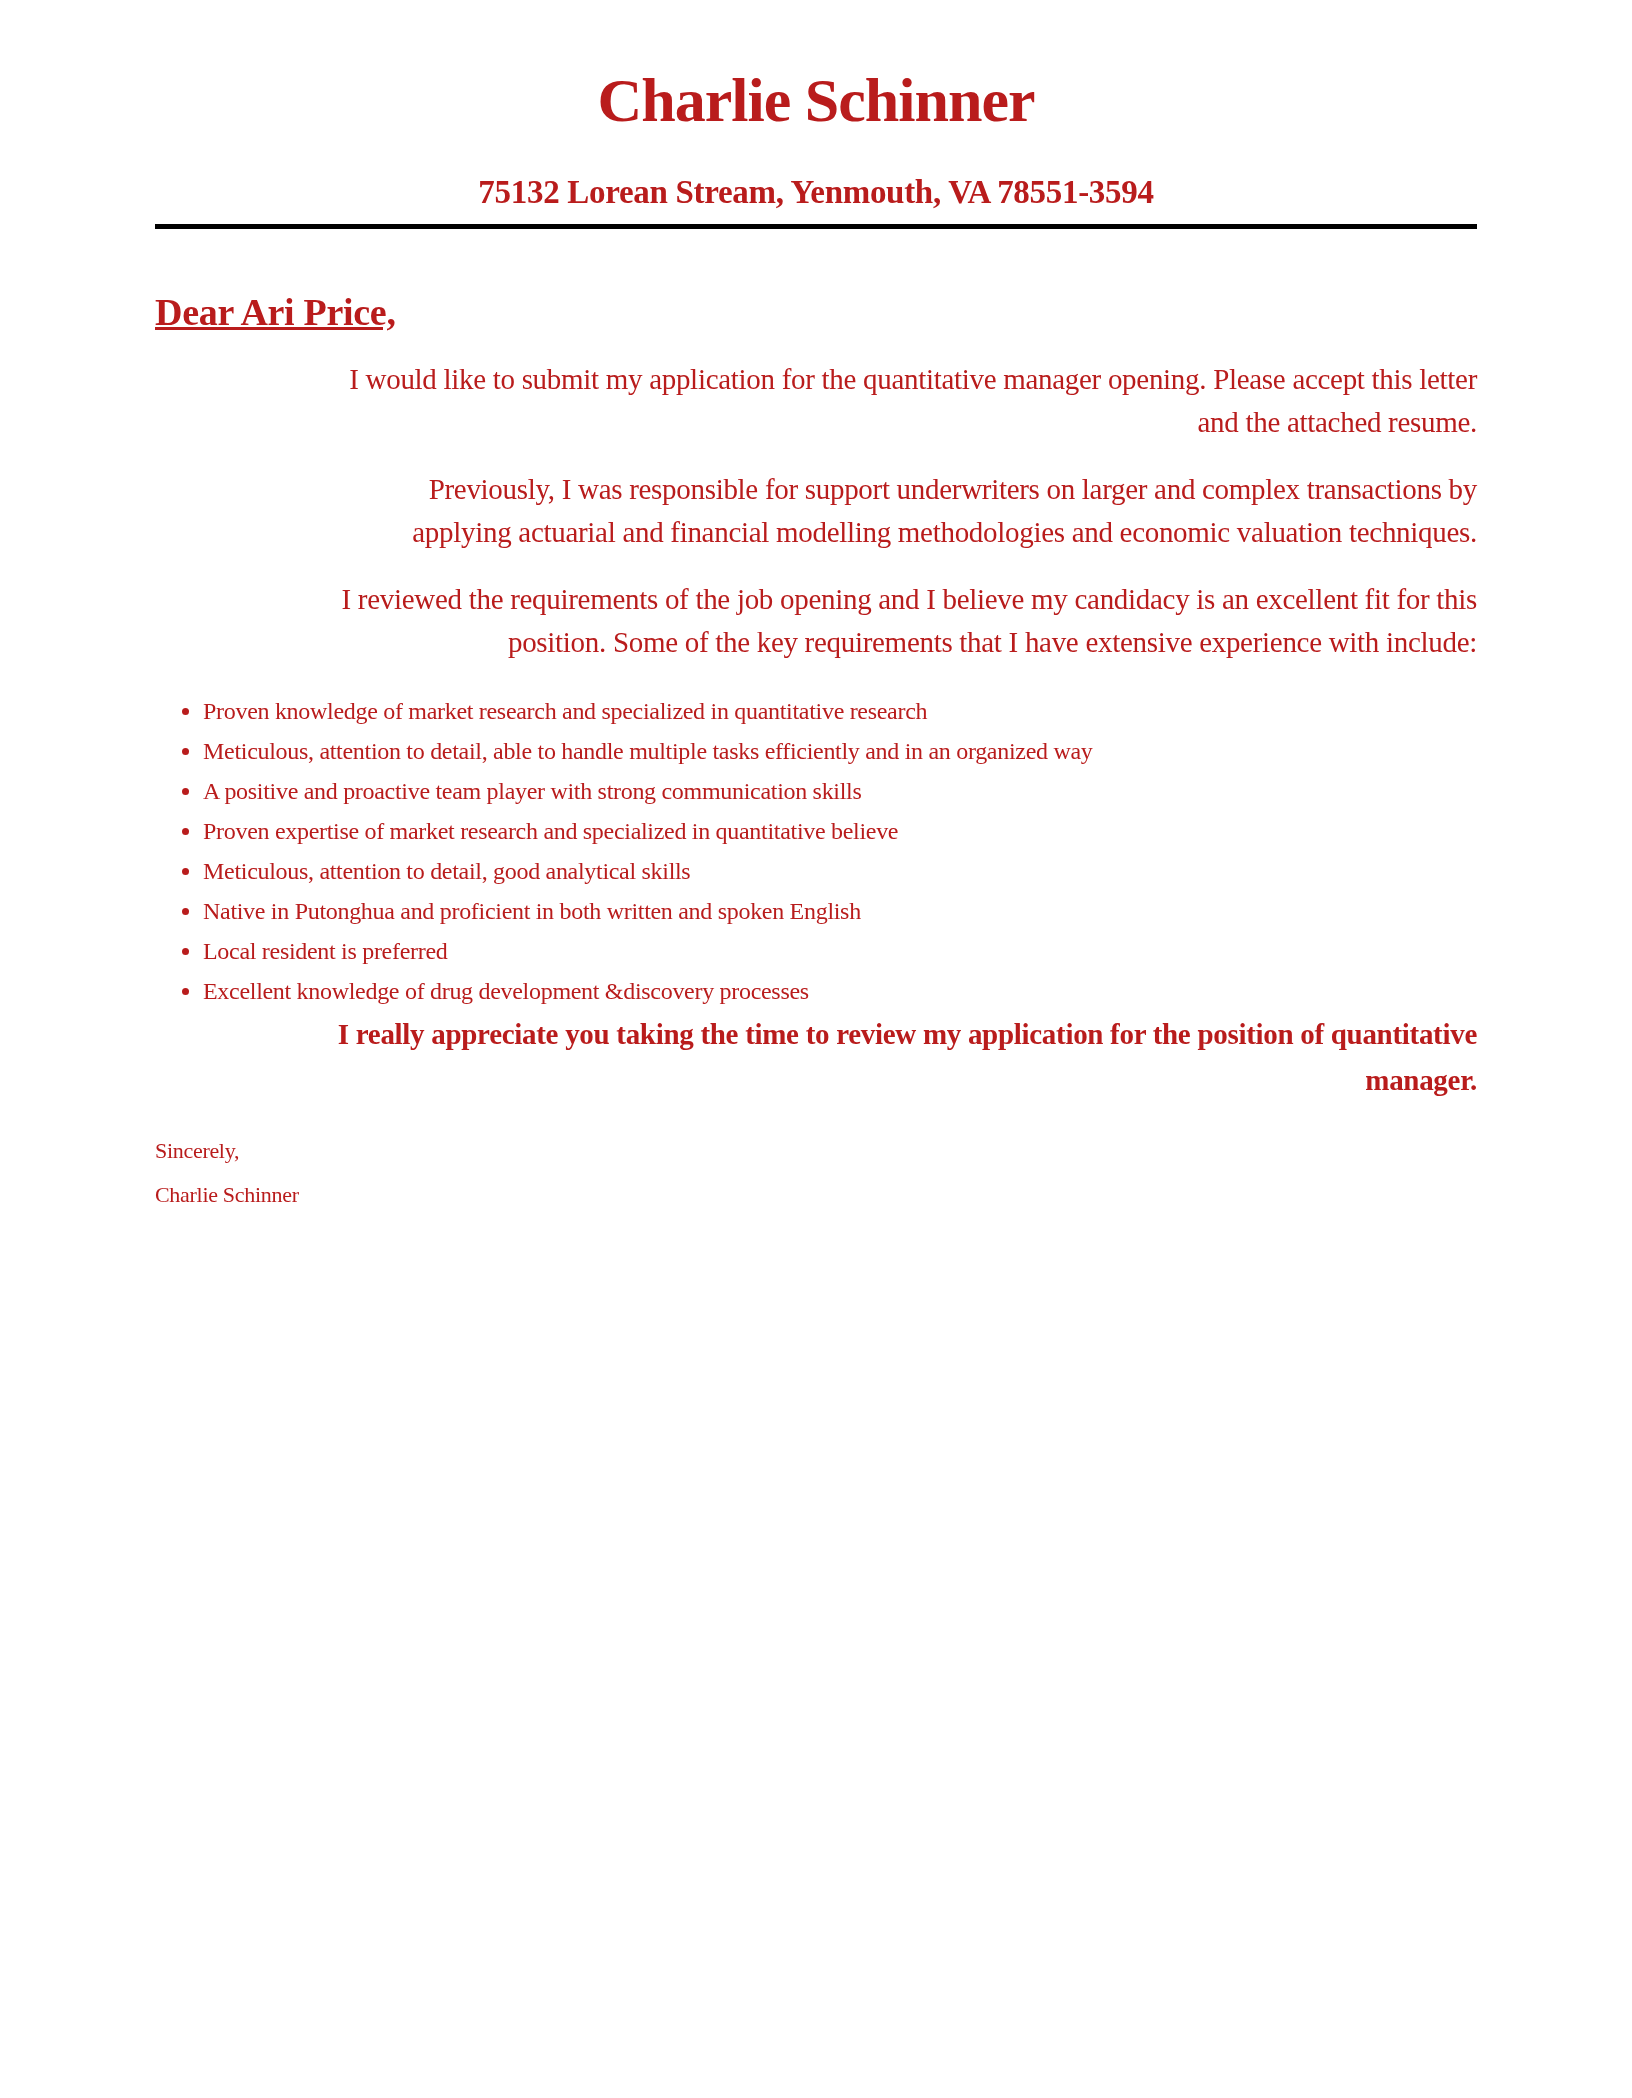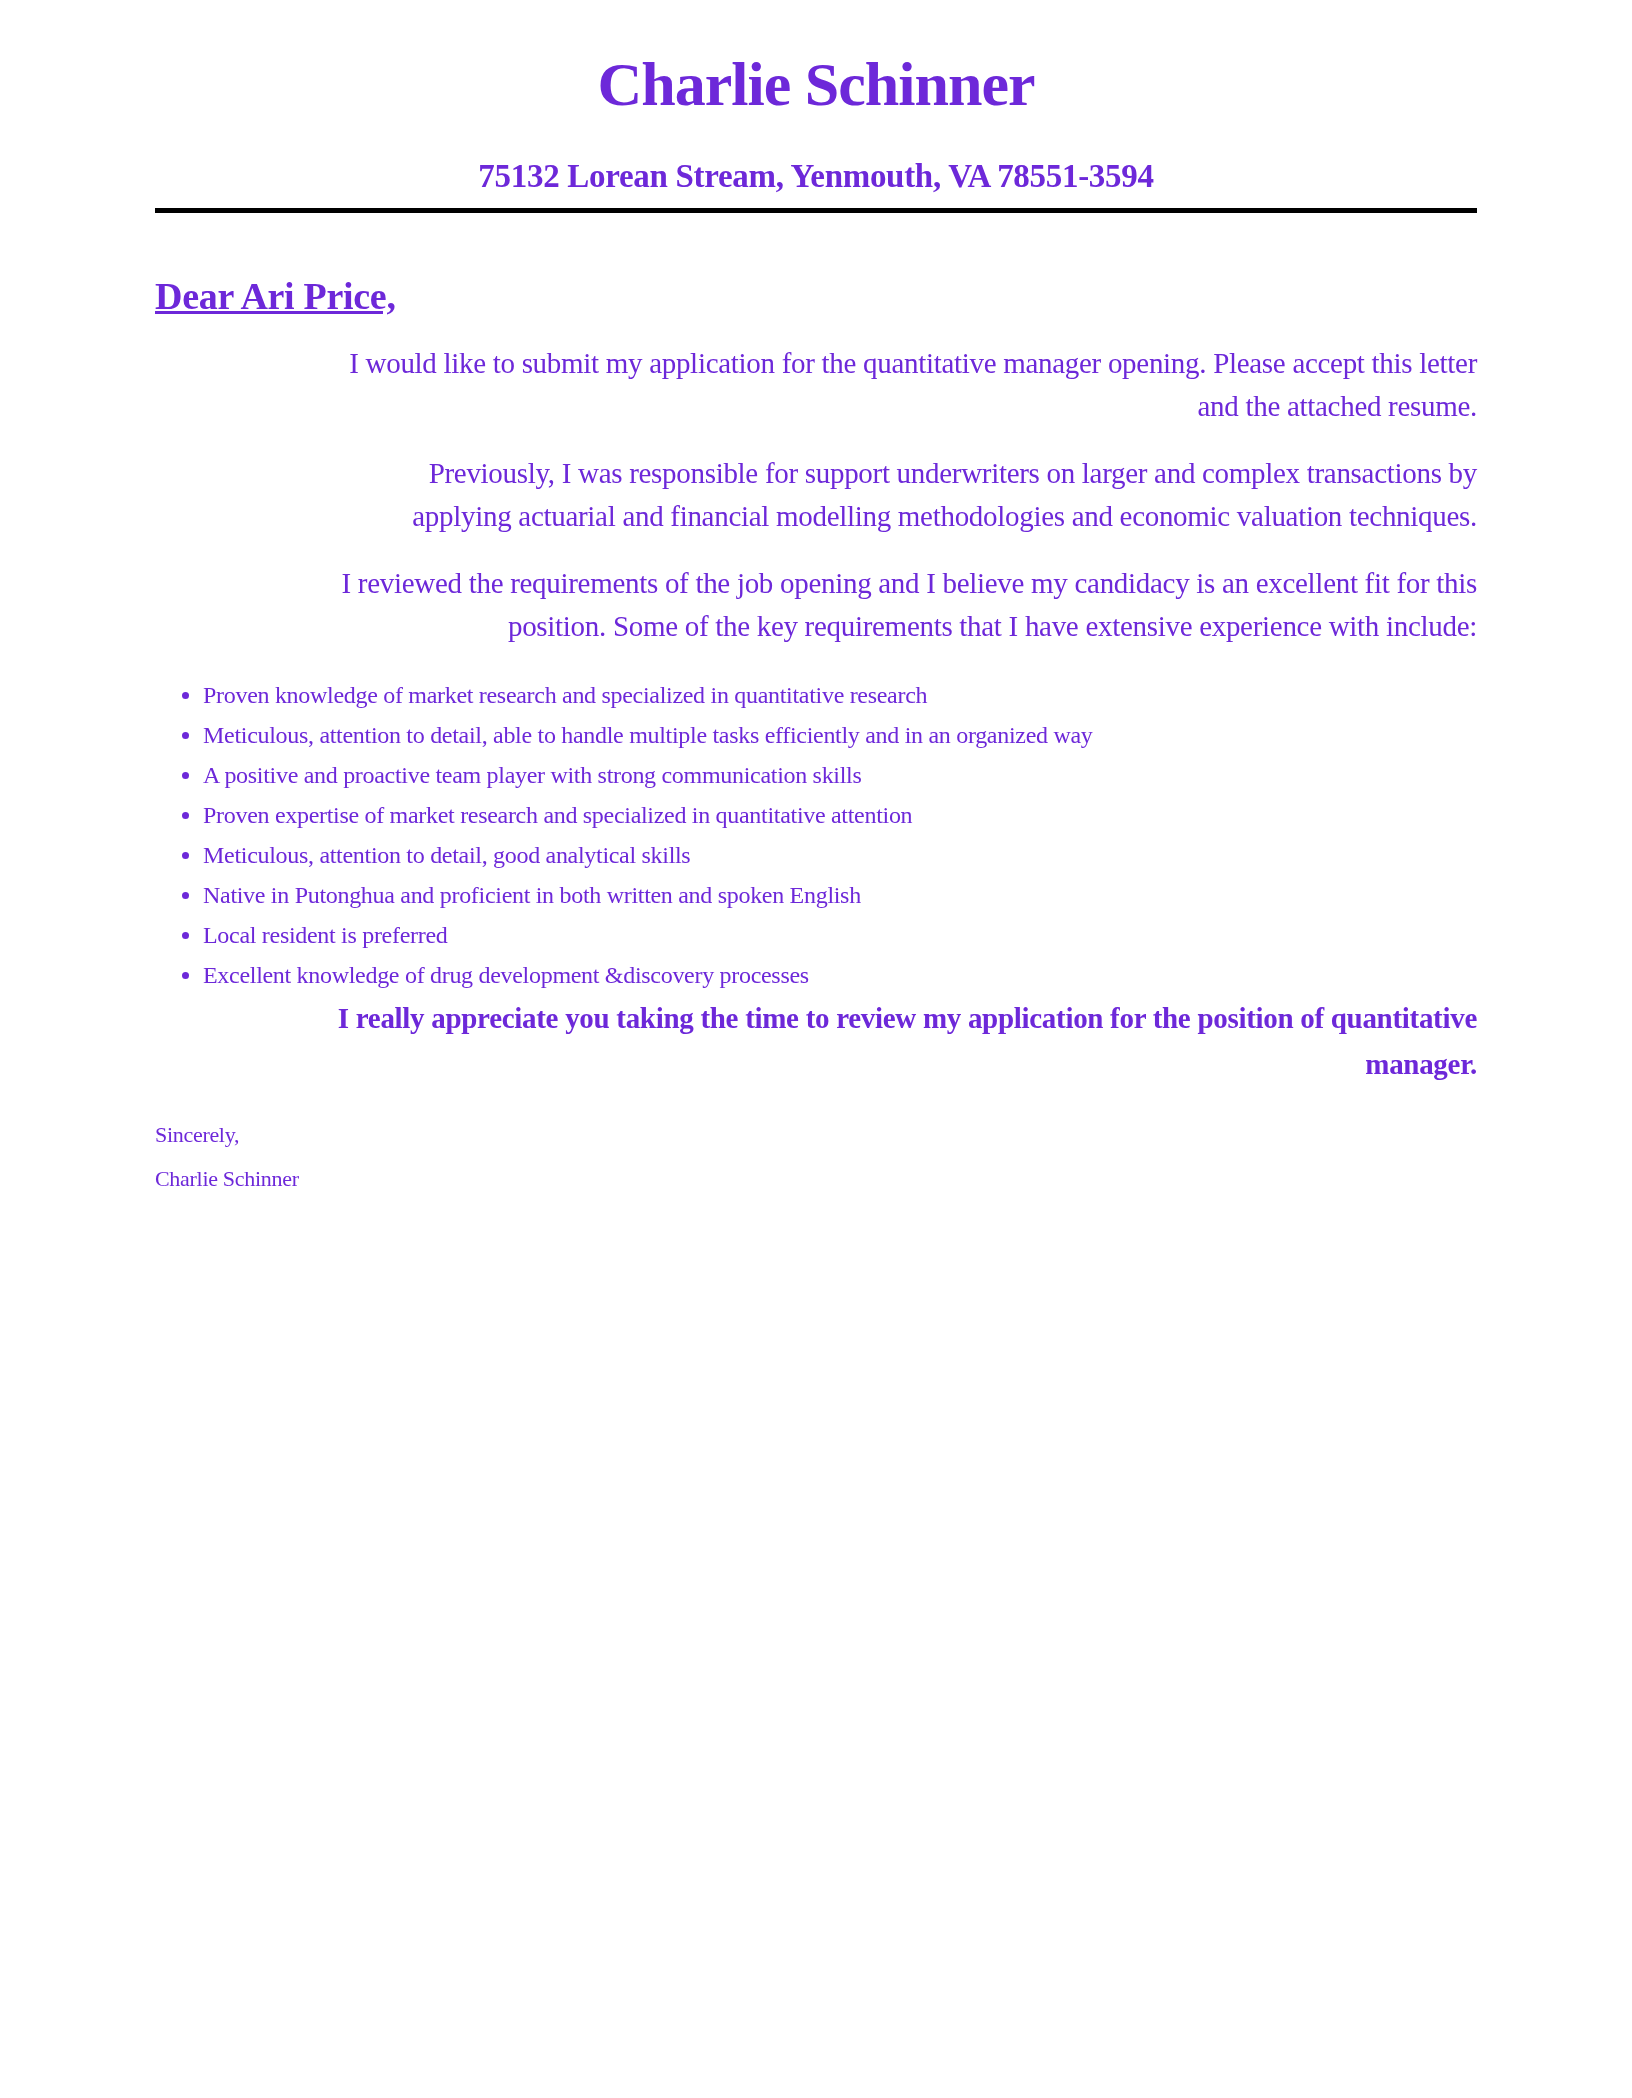--- a/index.html
+++ b/index.html
@@ -1,24 +1,24 @@
 <!DOCTYPE html>
 <html><head>
 <meta charset="utf-8">
 <style>
   html,body{margin:0;padding:0;background:#e8e8e8;}
   .page{
     width:1632px;
     height:2098px;
     margin:0 auto;
     background:#ffffff;
-    color:#6d28d9;
+    color:#b91c1c;
     font-family:"Liberation Serif", serif;
     box-sizing:border-box;
-    padding:0 155px;
+    padding:16px 155px;
     overflow:hidden;
   }
   .header{text-align:center;padding-top:50px;}
   .name{
     font-size:62px;
     font-weight:bold;
     line-height:1.1;
     letter-spacing:-1px;
     margin:0;
   }
@@ -108,21 +108,21 @@
       </div>
 
     <ul class="bullets">
 
         <li>Proven knowledge of market research and specialized in quantitative research</li>
 
         <li>Meticulous, attention to detail, able to handle multiple tasks efficiently and in an organized way</li>
 
         <li>A positive and proactive team player with strong communication skills</li>
 
-        <li>Proven expertise of market research and specialized in quantitative attention</li>
+        <li>Proven expertise of market research and specialized in quantitative believe</li>
 
         <li>Meticulous, attention to detail, good analytical skills</li>
 
         <li>Native in Putonghua and proficient in both written and spoken English</li>
 
         <li>Local resident is preferred</li>
 
         <li>Excellent knowledge of drug development &amp;discovery processes</li>
       </ul>
 

